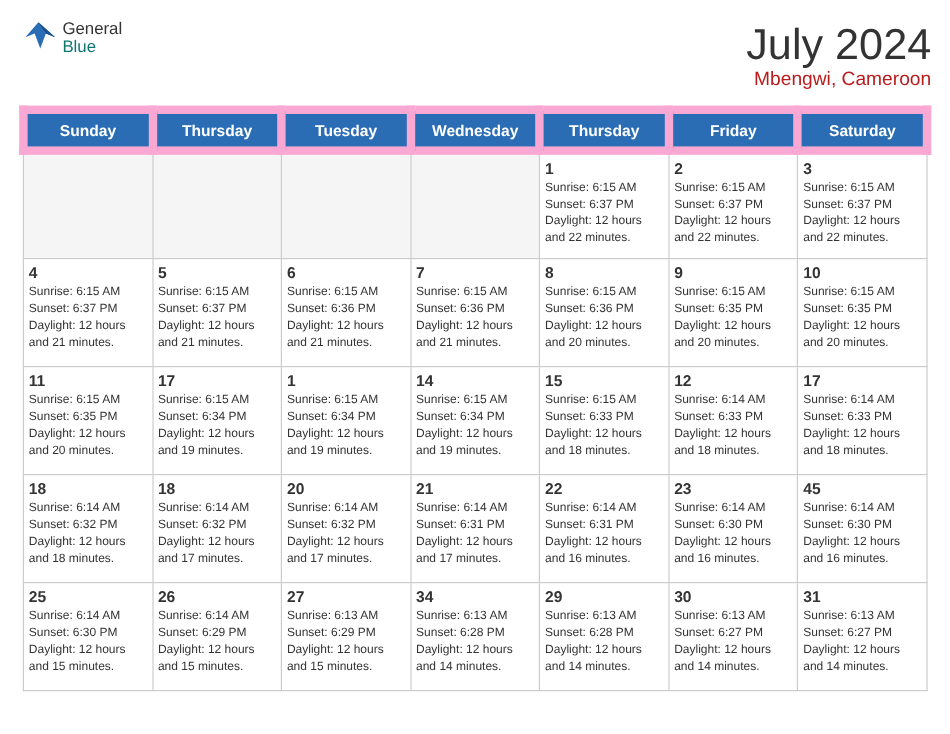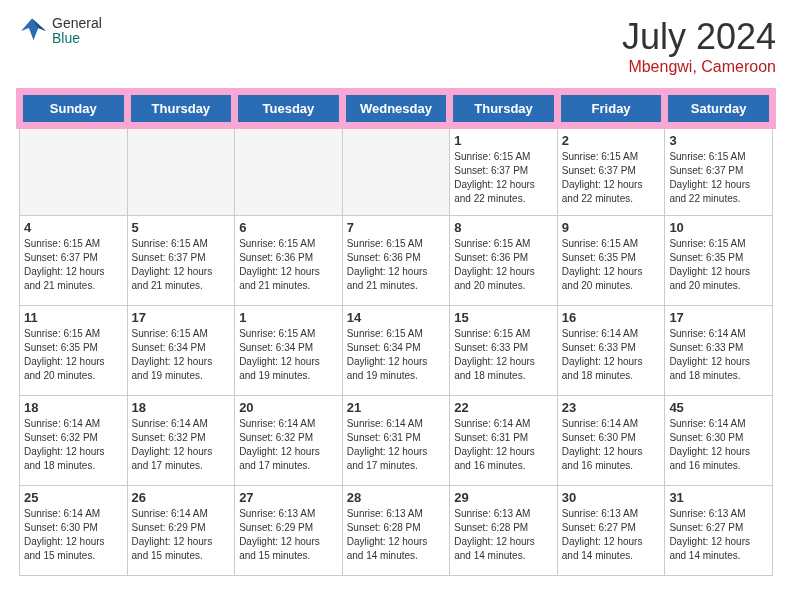--- a/index.html
+++ b/index.html
@@ -180,21 +180,21 @@
         </td>
         <td>
           <div class="day-num">14</div>
           <div class="day-info">Sunrise: 6:15 AM<br>Sunset: 6:34 PM<br>Daylight: 12 hours<br>and 19 minutes.</div>
         </td>
         <td>
           <div class="day-num">15</div>
           <div class="day-info">Sunrise: 6:15 AM<br>Sunset: 6:33 PM<br>Daylight: 12 hours<br>and 18 minutes.</div>
         </td>
         <td>
-          <div class="day-num">16</div>
+          <div class="day-num">12</div>
           <div class="day-info">Sunrise: 6:14 AM<br>Sunset: 6:33 PM<br>Daylight: 12 hours<br>and 18 minutes.</div>
         </td>
         <td>
           <div class="day-num">17</div>
           <div class="day-info">Sunrise: 6:14 AM<br>Sunset: 6:33 PM<br>Daylight: 12 hours<br>and 18 minutes.</div>
         </td>
       </tr>
       <tr>
         <td>
           <div class="day-num">18</div>
@@ -232,21 +232,21 @@
         </td>
         <td>
           <div class="day-num">26</div>
           <div class="day-info">Sunrise: 6:14 AM<br>Sunset: 6:29 PM<br>Daylight: 12 hours<br>and 15 minutes.</div>
         </td>
         <td>
           <div class="day-num">27</div>
           <div class="day-info">Sunrise: 6:13 AM<br>Sunset: 6:29 PM<br>Daylight: 12 hours<br>and 15 minutes.</div>
         </td>
         <td>
-          <div class="day-num">28</div>
+          <div class="day-num">34</div>
           <div class="day-info">Sunrise: 6:13 AM<br>Sunset: 6:28 PM<br>Daylight: 12 hours<br>and 14 minutes.</div>
         </td>
         <td>
           <div class="day-num">29</div>
           <div class="day-info">Sunrise: 6:13 AM<br>Sunset: 6:28 PM<br>Daylight: 12 hours<br>and 14 minutes.</div>
         </td>
         <td>
           <div class="day-num">30</div>
           <div class="day-info">Sunrise: 6:13 AM<br>Sunset: 6:27 PM<br>Daylight: 12 hours<br>and 14 minutes.</div>
         </td>

